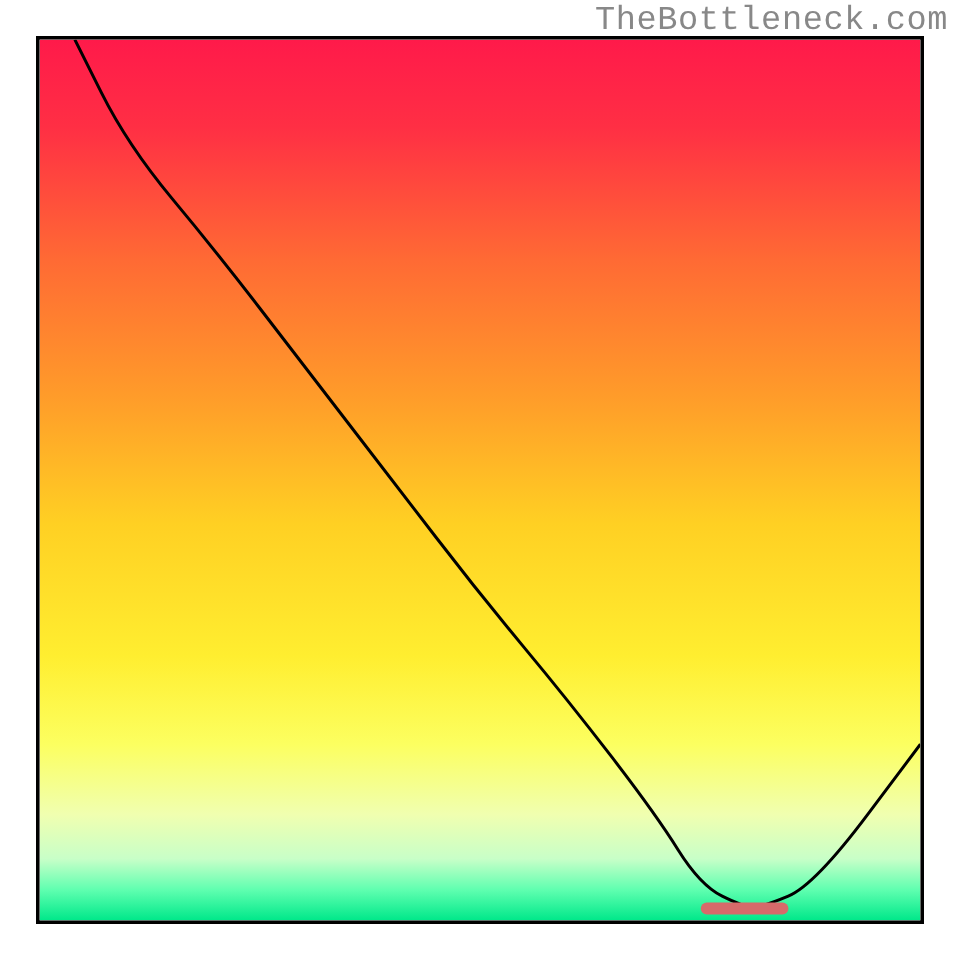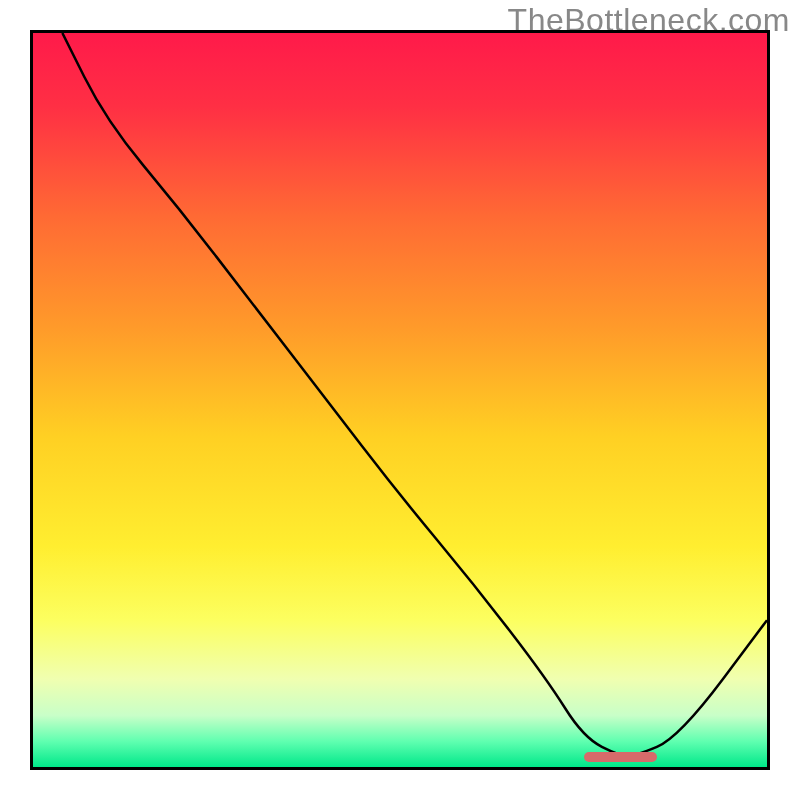--- a/index.html
+++ b/index.html
@@ -13,23 +13,24 @@
   .container {
     position: relative;
     width: 800px;
     height: 800px;
   }
   .watermark {
     position: absolute;
     top: 2px;
     right: 10px;
     color: #888888;
-    font-size: 32px;
+    font-size: 28px;
     font-weight: 500;
     letter-spacing: 0.5px;
+    font-family: Liberation Mono, monospace;
   }
   .plot-frame {
     position: absolute;
     top: 30px;
     left: 30px;
     width: 740px;
     height: 740px;
     border: 3px solid #000;
     box-sizing: border-box;
     overflow: hidden;

